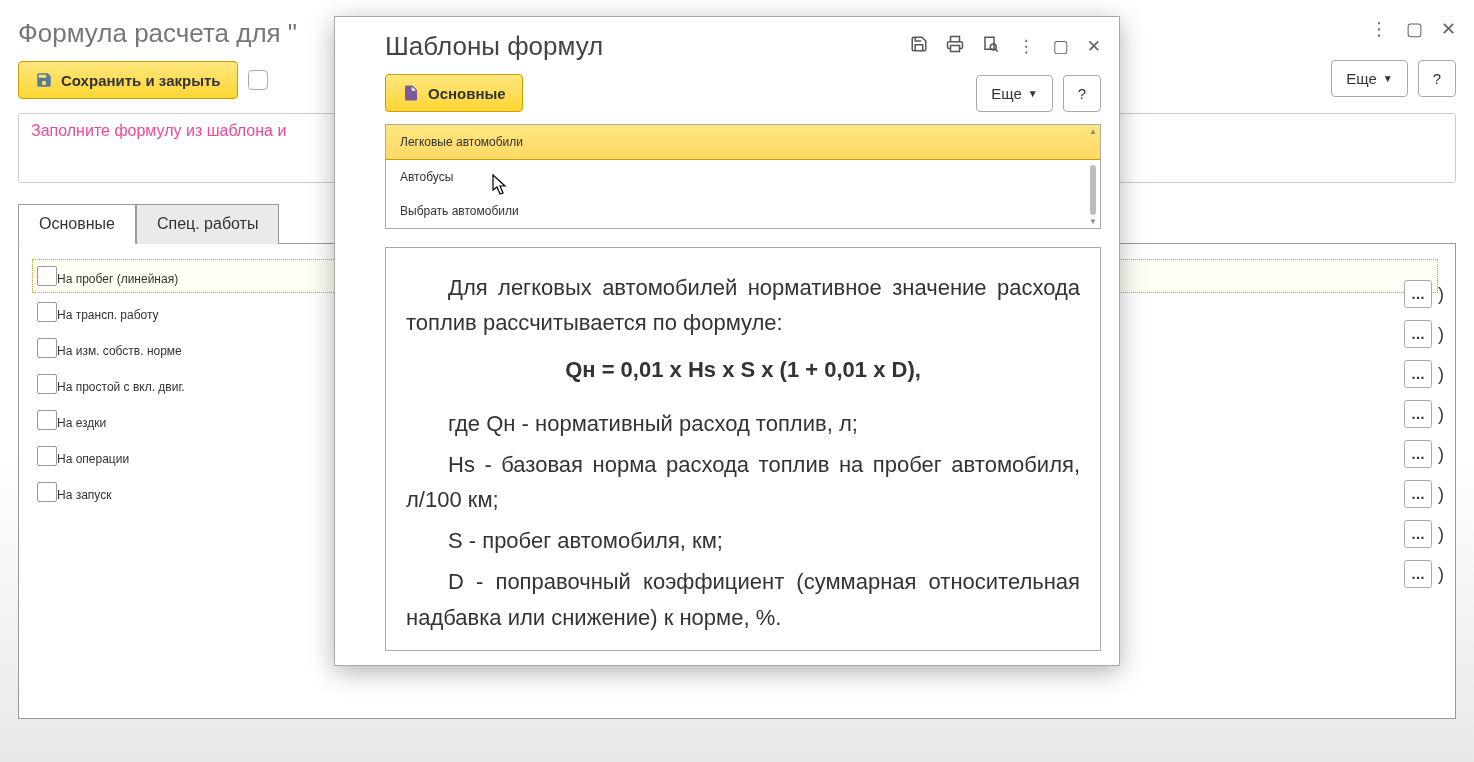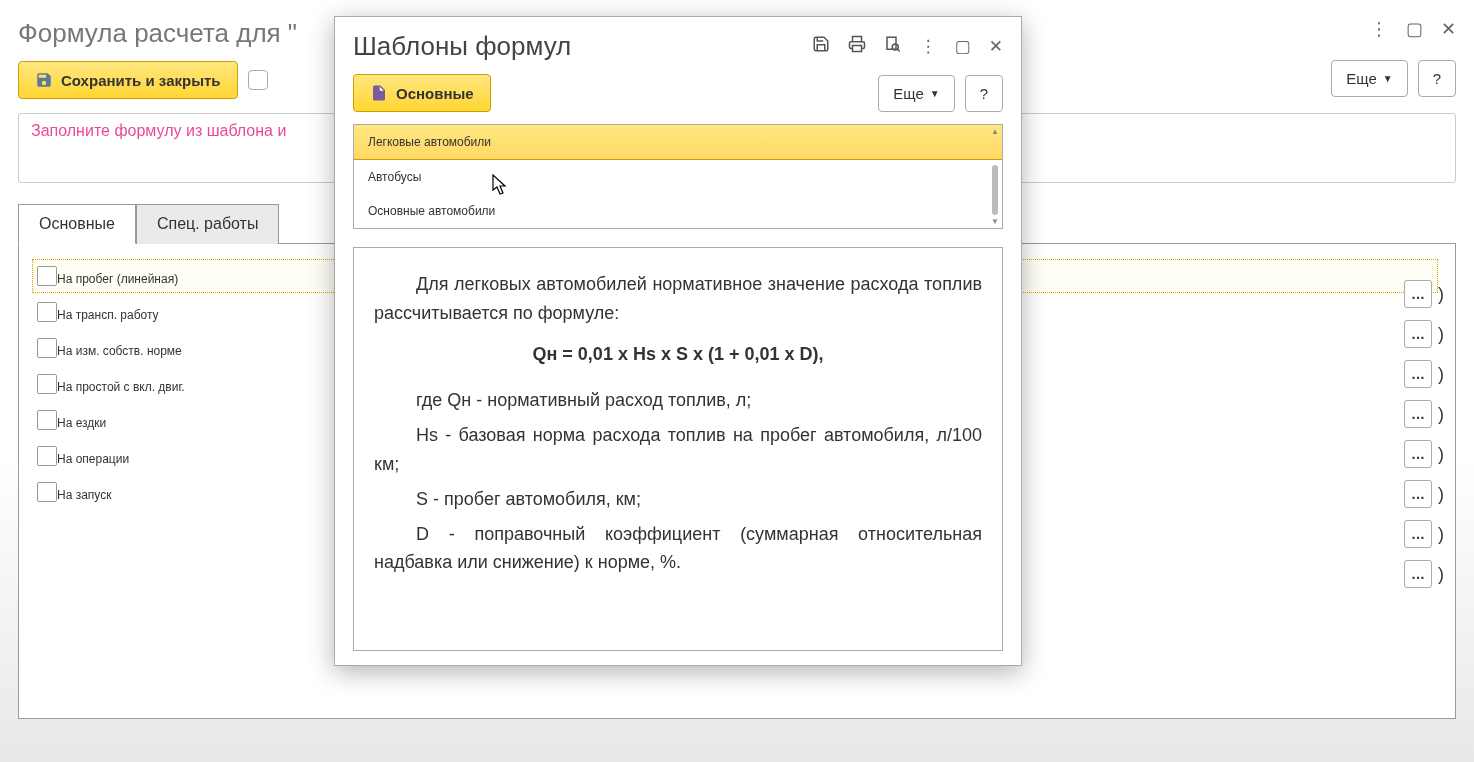--- a/index.html
+++ b/index.html
@@ -164,27 +164,28 @@
 .paren {
   font-size: 18px;
   color: #333;
 }
 
 
 .dialog {
   position: absolute;
   left: 334px;
   top: 16px;
-  width: 688px;
+  width: 786px;
   height: 650px;
   background: #fff;
   border: 1px solid #aaa;
   box-shadow: 0 6px 24px rgba(0,0,0,0.3);
   display: flex;
   flex-direction: column;
+  padding-left: 32px;
 }
 .dialog-header {
   display: flex;
   justify-content: space-between;
   align-items: center;
   padding: 14px 18px 4px 18px;
 }
 .dialog-title {
   font-size: 26px;
   color: #444;
@@ -245,21 +246,21 @@
   font-size: 8px;
   color: #888;
   text-align: center;
 }
 .description {
   margin: 18px 18px 14px 18px;
   border: 1px solid #aaa;
   background: #fff;
   flex: 1;
   padding: 22px 20px;
-  font-size: 18px;
+  font-size: 22px;
   line-height: 1.6;
   overflow: hidden;
   text-align: justify;
 }
 .description .formula {
   font-weight: bold;
   text-align: center;
   margin: 12px 0 18px 0;
 }
 .desc-p1 { text-indent: 42px; }
@@ -439,21 +440,21 @@
   </div>
 
   <div class="template-list">
     <div class="template-item selected">
       <span>Легковые автомобили</span>
     </div>
     <div class="template-item">
       <span>Автобусы</span>
     </div>
     <div class="template-item">
-      <span>Основные автомобили</span>
+      <span>Выбрать автомобили</span>
     </div>
     <div class="scroll-indicator">
       <div class="scroll-arrow">▲</div>
       <div class="scroll-thumb"></div>
       <div class="scroll-arrow">▼</div>
     </div>
   </div>
 
   <div class="description">
     <p class="desc-p1">Для легковых автомобилей нормативное значение расхода топлив рассчитывается по формуле:</p>

